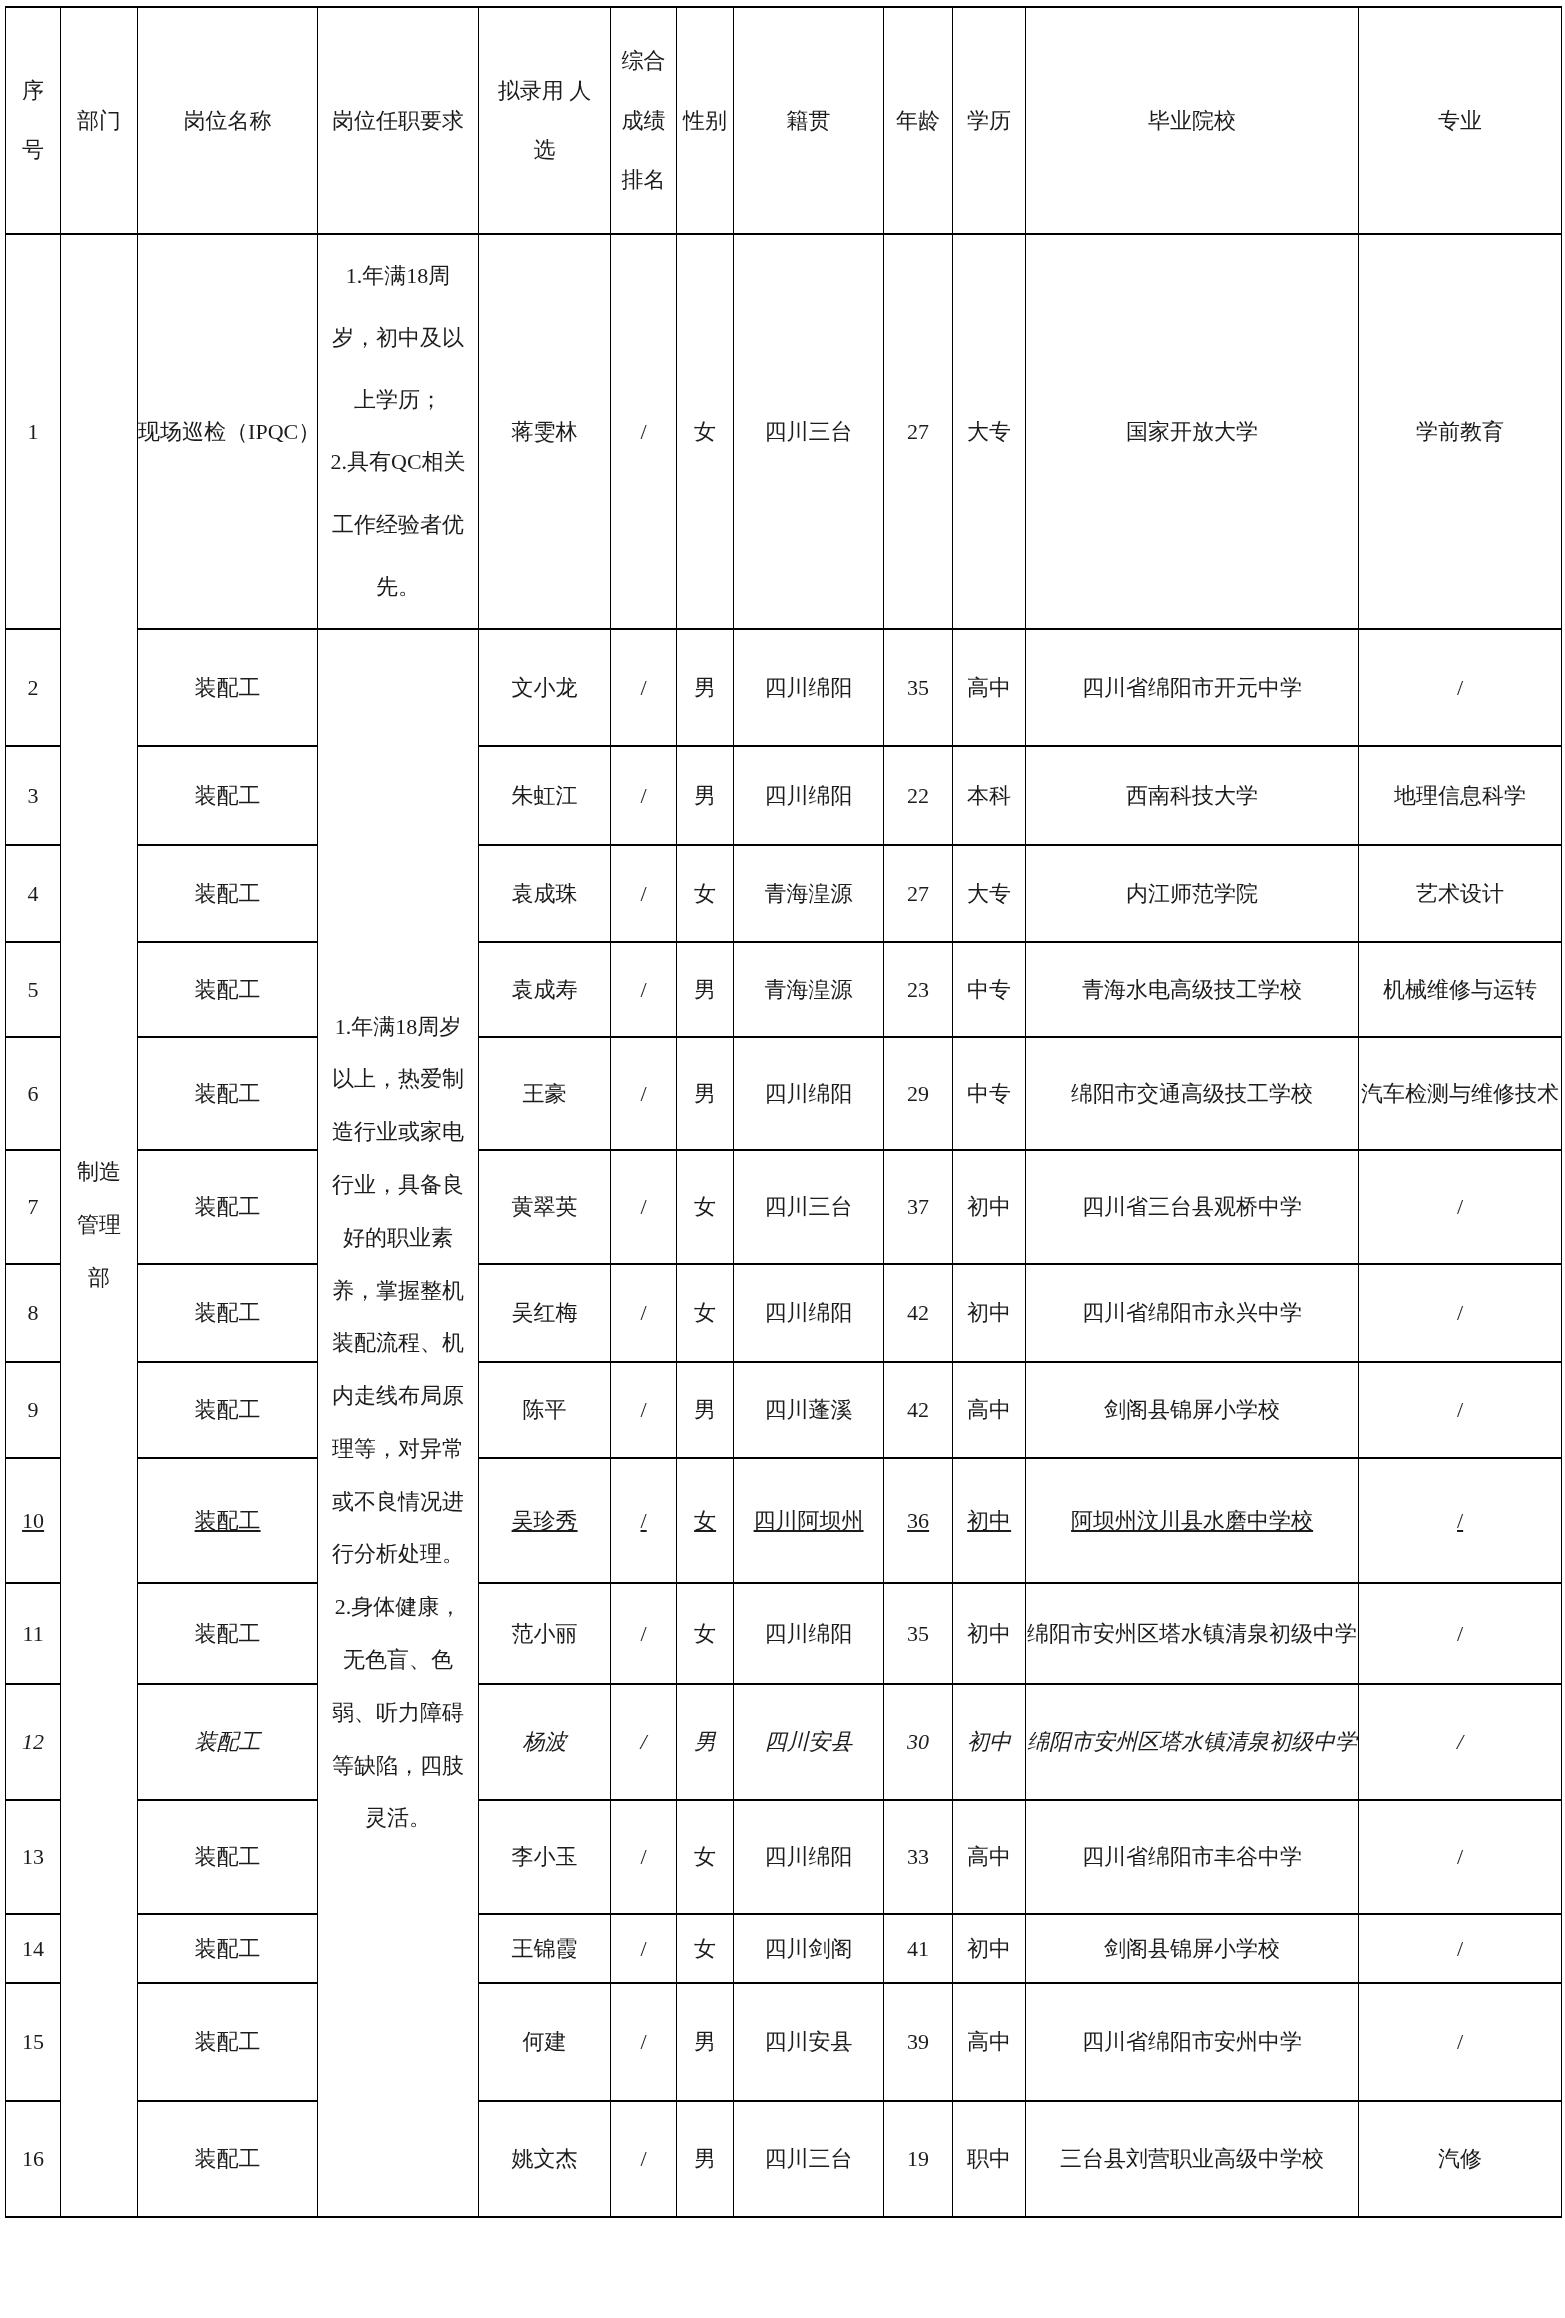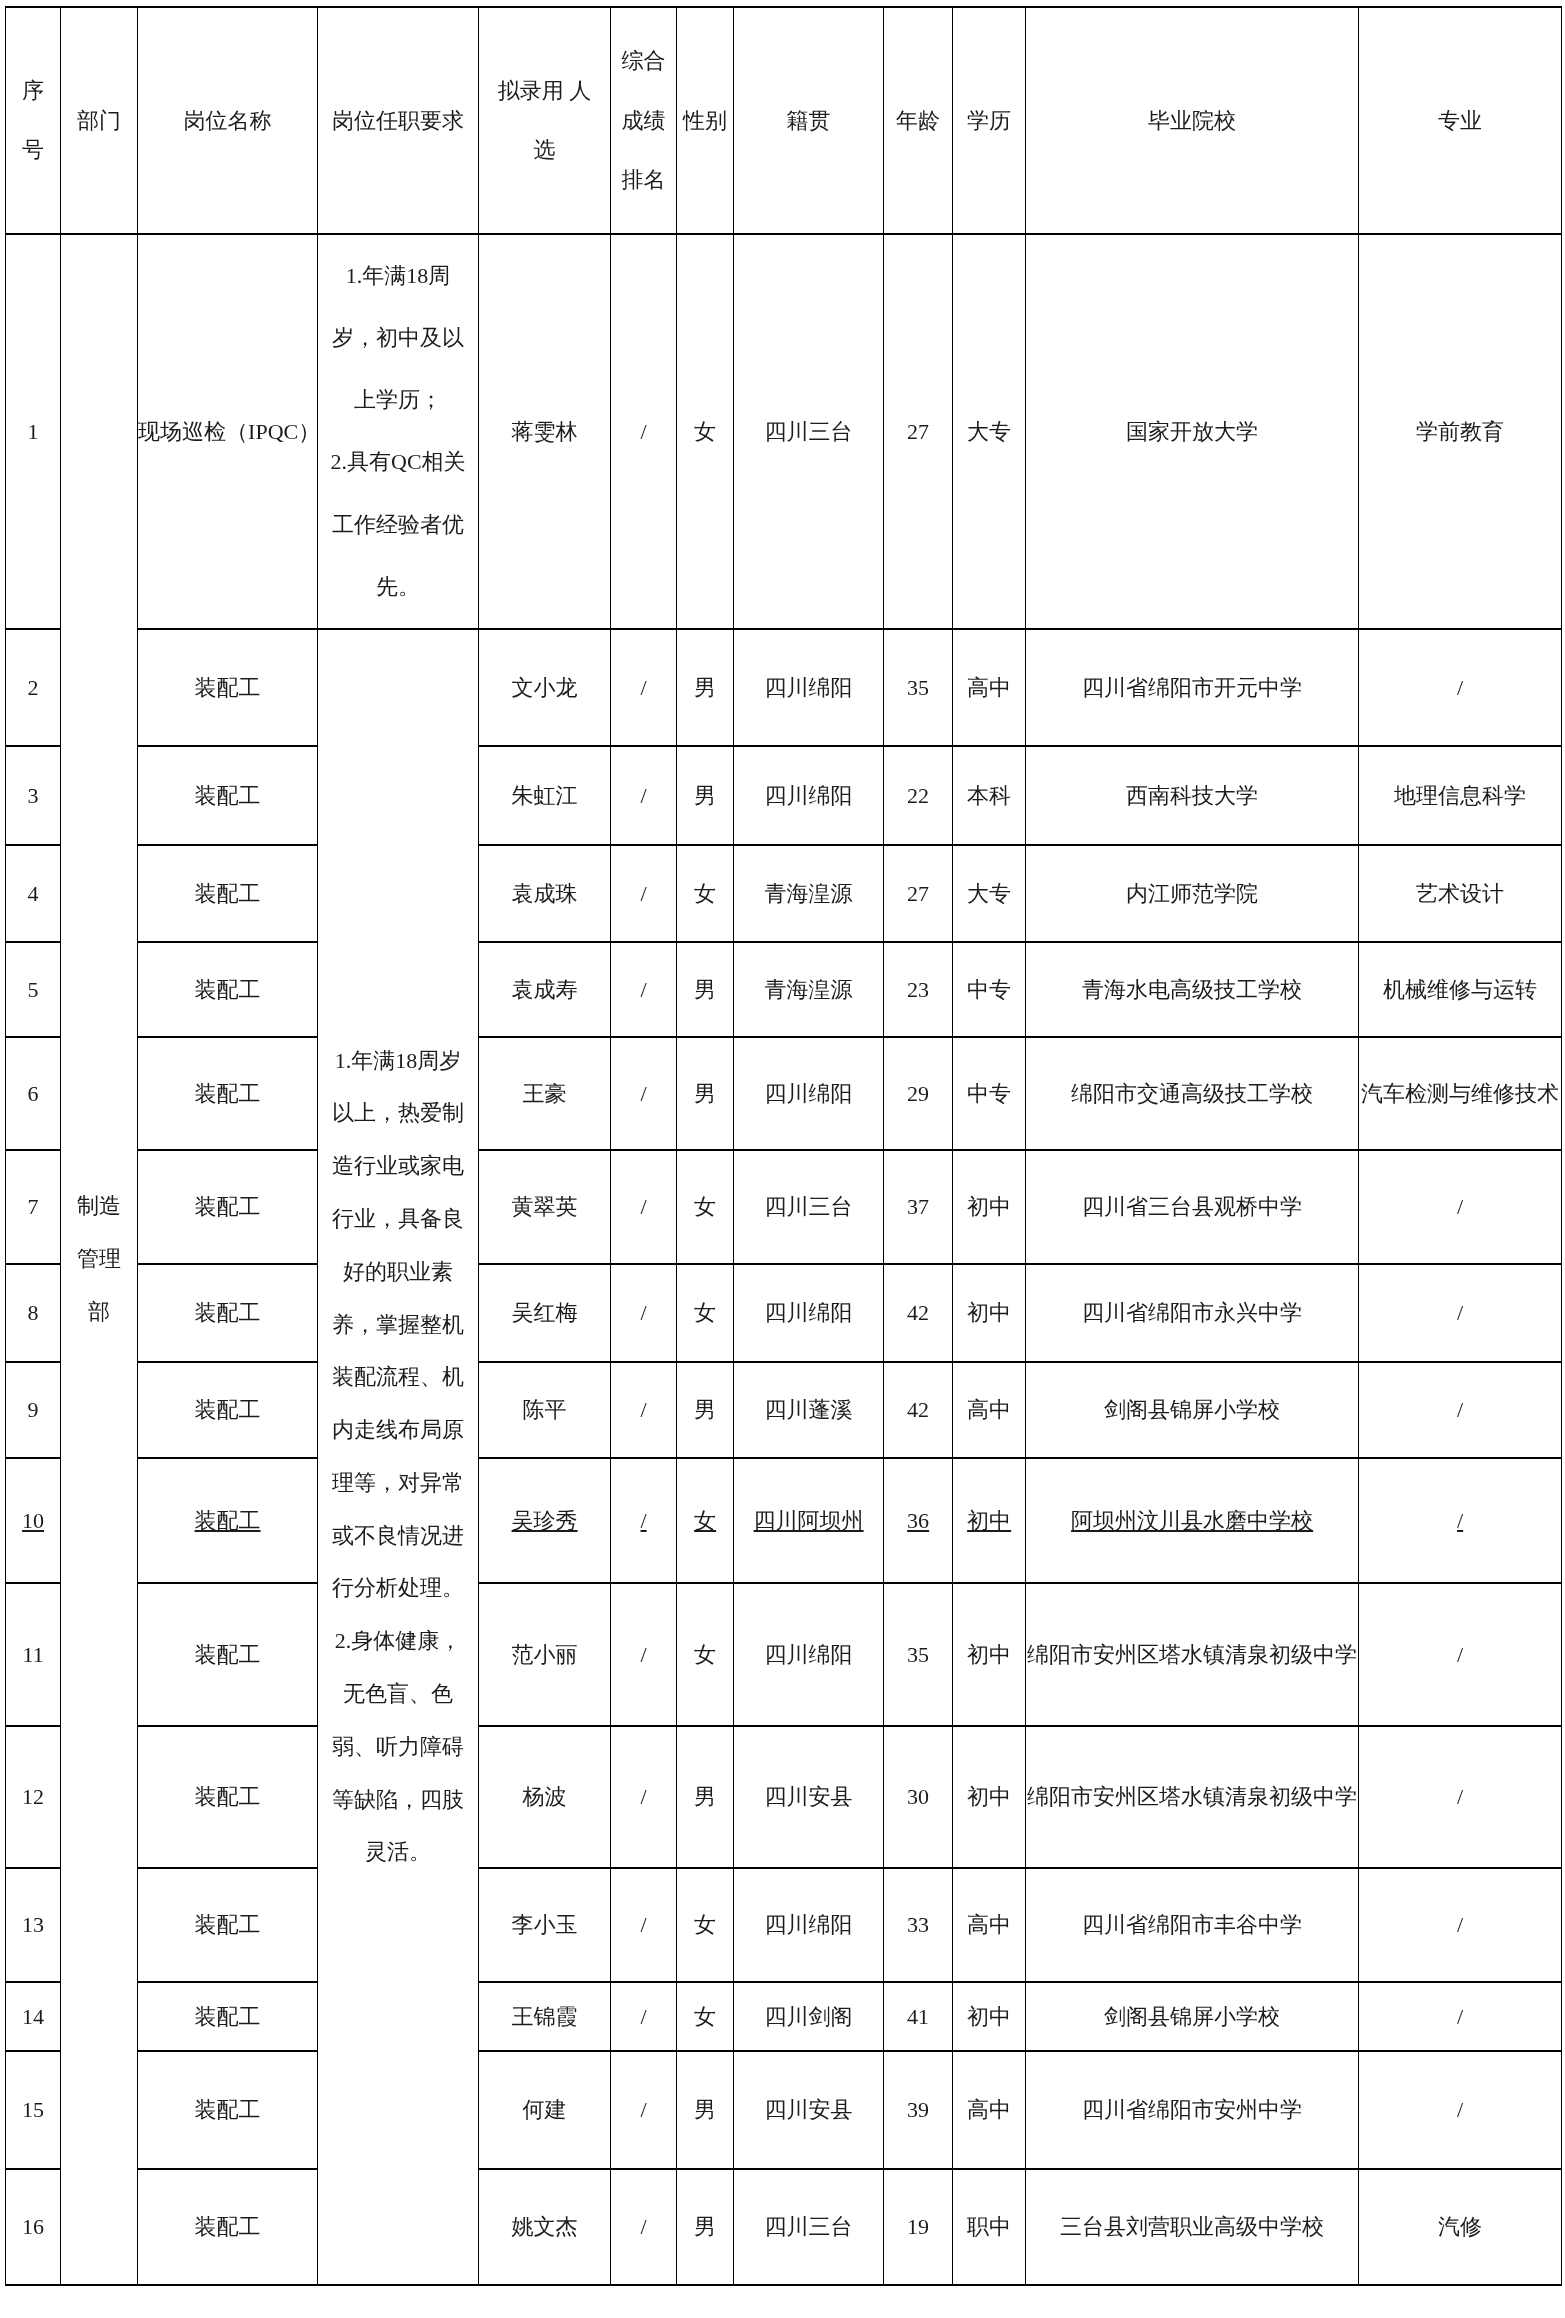--- a/index.html
+++ b/index.html
@@ -209,33 +209,33 @@
           <td class="col-position oneline">装配工</td>
           <td class="col-candidate">吴珍秀</td>
           <td class="col-score_rank">/</td>
           <td class="col-gender">女</td>
           <td class="col-origin">四川阿坝州</td>
           <td class="col-age">36</td>
           <td class="col-education">初中</td>
           <td class="col-school oneline">阿坝州汶川县水磨中学校</td>
           <td class="col-major oneline">/</td>
         </tr>
-        <tr style="height: 143px;">
+        <tr style="height: 101px;">
           <td class="col-no">11</td>
           <td class="col-position oneline">装配工</td>
           <td class="col-candidate">范小丽</td>
           <td class="col-score_rank">/</td>
           <td class="col-gender">女</td>
           <td class="col-origin">四川绵阳</td>
           <td class="col-age">35</td>
           <td class="col-education">初中</td>
           <td class="col-school oneline">绵阳市安州区塔水镇清泉初级中学</td>
           <td class="col-major oneline">/</td>
         </tr>
-        <tr style="height: 142px;">
+        <tr style="height: 116px; font-style: italic;">
           <td class="col-no">12</td>
           <td class="col-position oneline">装配工</td>
           <td class="col-candidate">杨波</td>
           <td class="col-score_rank">/</td>
           <td class="col-gender">男</td>
           <td class="col-origin">四川安县</td>
           <td class="col-age">30</td>
           <td class="col-education">初中</td>
           <td class="col-school oneline">绵阳市安州区塔水镇清泉初级中学</td>
           <td class="col-major oneline">/</td>

